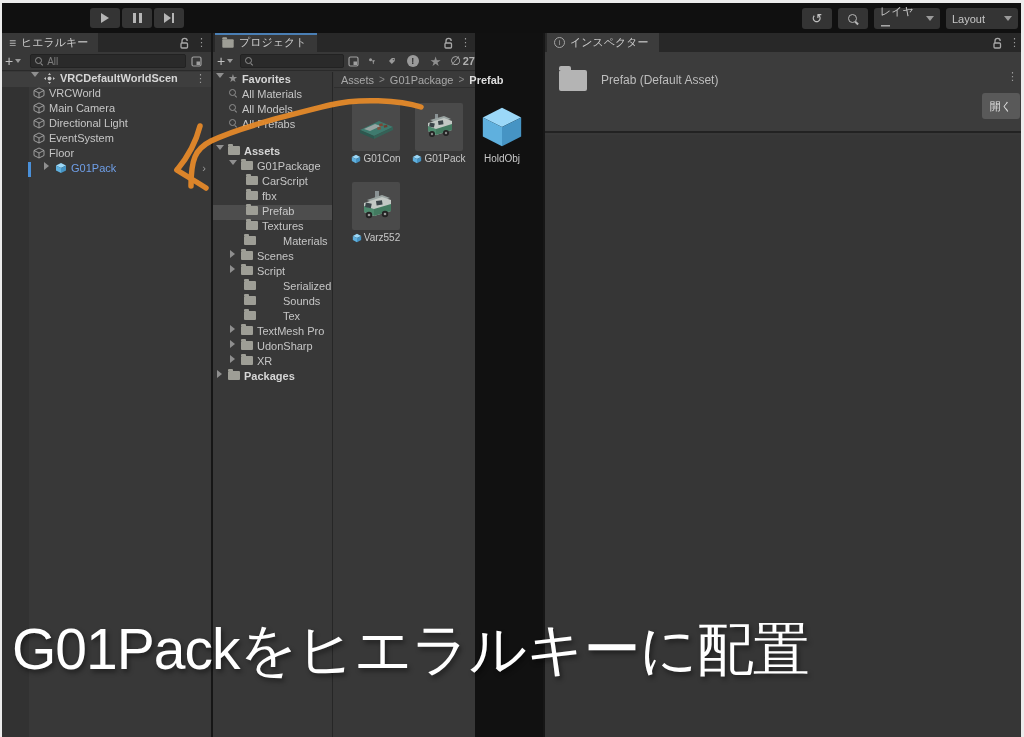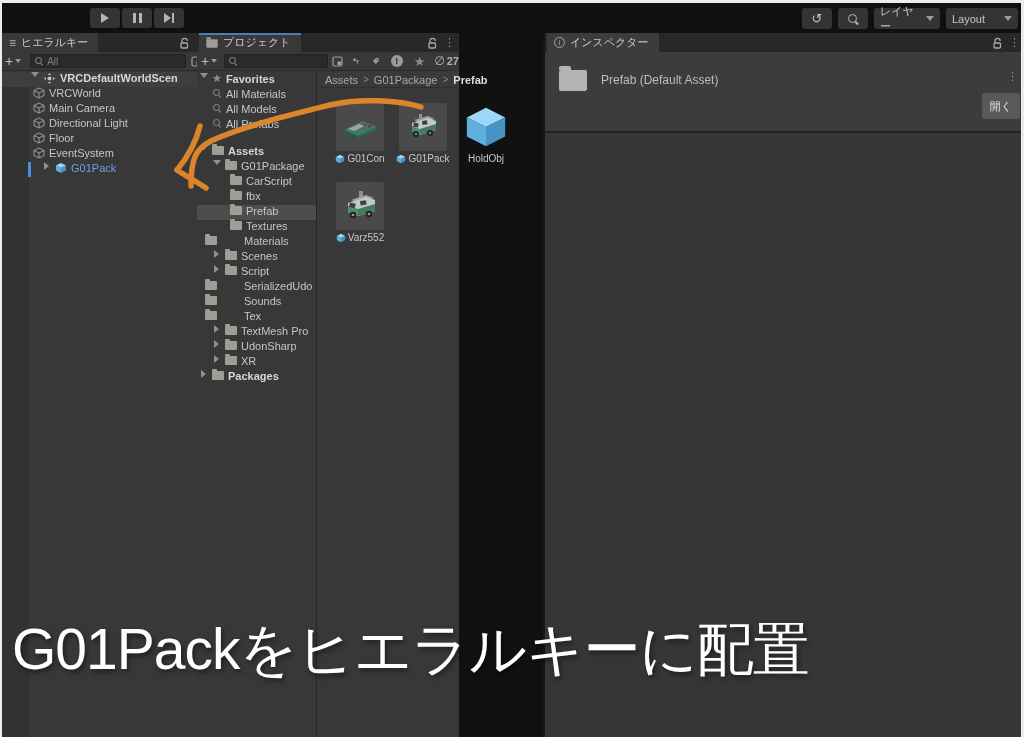--- a/index.html
+++ b/index.html
@@ -64,30 +64,30 @@
   .h-gutter { position:absolute; left:0; top:0; bottom:0; width:29px; background:#323232; }
   .h-rows { position:absolute; left:0; right:0; top:0; }
   .scene-row { height:15px; background:#3e3e3e; padding-left:30px; }
   .h-item { padding-left:33px; }
   .g01row { padding-left:42px; position:relative; }
   .g01row .sel { position:absolute; left:28px; top:0; width:3px; height:15px; background:#4a90d9; }
   .blue { color:#6f9fe8; }
   .chev { margin-left:auto; padding-right:5px; color:#9a9a9a; font-size:11px; }
 
   
-  #proj { left:197px; width:262px; }
+  #proj { left:213px; width:262px; }
   .p-body { position:absolute; top:39px; left:0; right:0; bottom:0; }
   .p-tree { position:absolute; left:0; top:0; bottom:0; width:120px; border-right:1px solid #262626; padding-top:1px; }
   .p-grid { position:absolute; left:121px; right:0; top:0; bottom:0; }
   .crumbbar { height:16px; background:#3a3a3a; border-bottom:1px solid #2e2e2e; display:flex; align-items:center;
               padding-left:7px; gap:5px; font-size:11px; color:#a8a8a8; }
   .crumb-sep { color:#8a8a8a; font-size:10px; }
   .lvl0 { padding-left:2px; }
   .lvl1 { padding-left:15px; }
-  .lvl1b { padding-left:8px;gap:27px; }
+  .lvl1b { padding-left:31px;gap:27px; }
   .lvl2 { padding-left:33px; }
   .gap-top { margin-top:12px; }
   .selrow { background:#4d4d4d; }
   .gitem { position:absolute; width:50px; display:flex; flex-direction:column; align-items:center; }
   .thumb { width:48px; height:48px; background:#4a4a4a; border-radius:2px; display:flex; align-items:center; justify-content:center; }
   .gl { margin-top:2px; display:flex; align-items:center; gap:2px; font-size:10px; color:#c8c8c8; }
 
   
   #insp { left:545px; right:0; }
   .i-head { position:absolute; top:19px; left:0; right:0; height:81px; background:#3c3c3c; border-bottom:2px solid #222; }
@@ -209,27 +209,27 @@
         <div class="row h-item">
           <svg class="cube" width="12" height="12" viewBox="0 0 12 12">
               <path d="M6 1 L11 3.5 V8.5 L6 11 L1 8.5 V3.5 Z M1 3.5 L6 6 L11 3.5 M6 6 V11" fill="none" stroke="#a8a8a8" stroke-width="0.9"></path>
             </svg>
           <span class="lbl">Directional Light</span>
         </div>
         <div class="row h-item">
           <svg class="cube" width="12" height="12" viewBox="0 0 12 12">
               <path d="M6 1 L11 3.5 V8.5 L6 11 L1 8.5 V3.5 Z M1 3.5 L6 6 L11 3.5 M6 6 V11" fill="none" stroke="#a8a8a8" stroke-width="0.9"></path>
             </svg>
-          <span class="lbl">Floor</span>
+          <span class="lbl">EventSystem</span>
         </div>
         <div class="row h-item">
           <svg class="cube" width="12" height="12" viewBox="0 0 12 12">
               <path d="M6 1 L11 3.5 V8.5 L6 11 L1 8.5 V3.5 Z M1 3.5 L6 6 L11 3.5 M6 6 V11" fill="none" stroke="#a8a8a8" stroke-width="0.9"></path>
             </svg>
-          <span class="lbl">EventSystem</span>
+          <span class="lbl">Floor</span>
         </div>
         <div class="row g01row">
           <span class="sel"></span>
           <span class="tri closed"></span>
           <svg class="cube" width="12" height="12" viewBox="0 0 12 12">
               <polygon points="6,1 11,3.5 6,6 1,3.5" fill="#9bd8f8"></polygon>
               <polygon points="1,3.5 6,6 6,11 1,8.5" fill="#5fb0de"></polygon>
               <polygon points="11,3.5 6,6 6,11 11,8.5" fill="#4694c4"></polygon>
             </svg>
           <span class="lbl blue">G01Pack</span>

